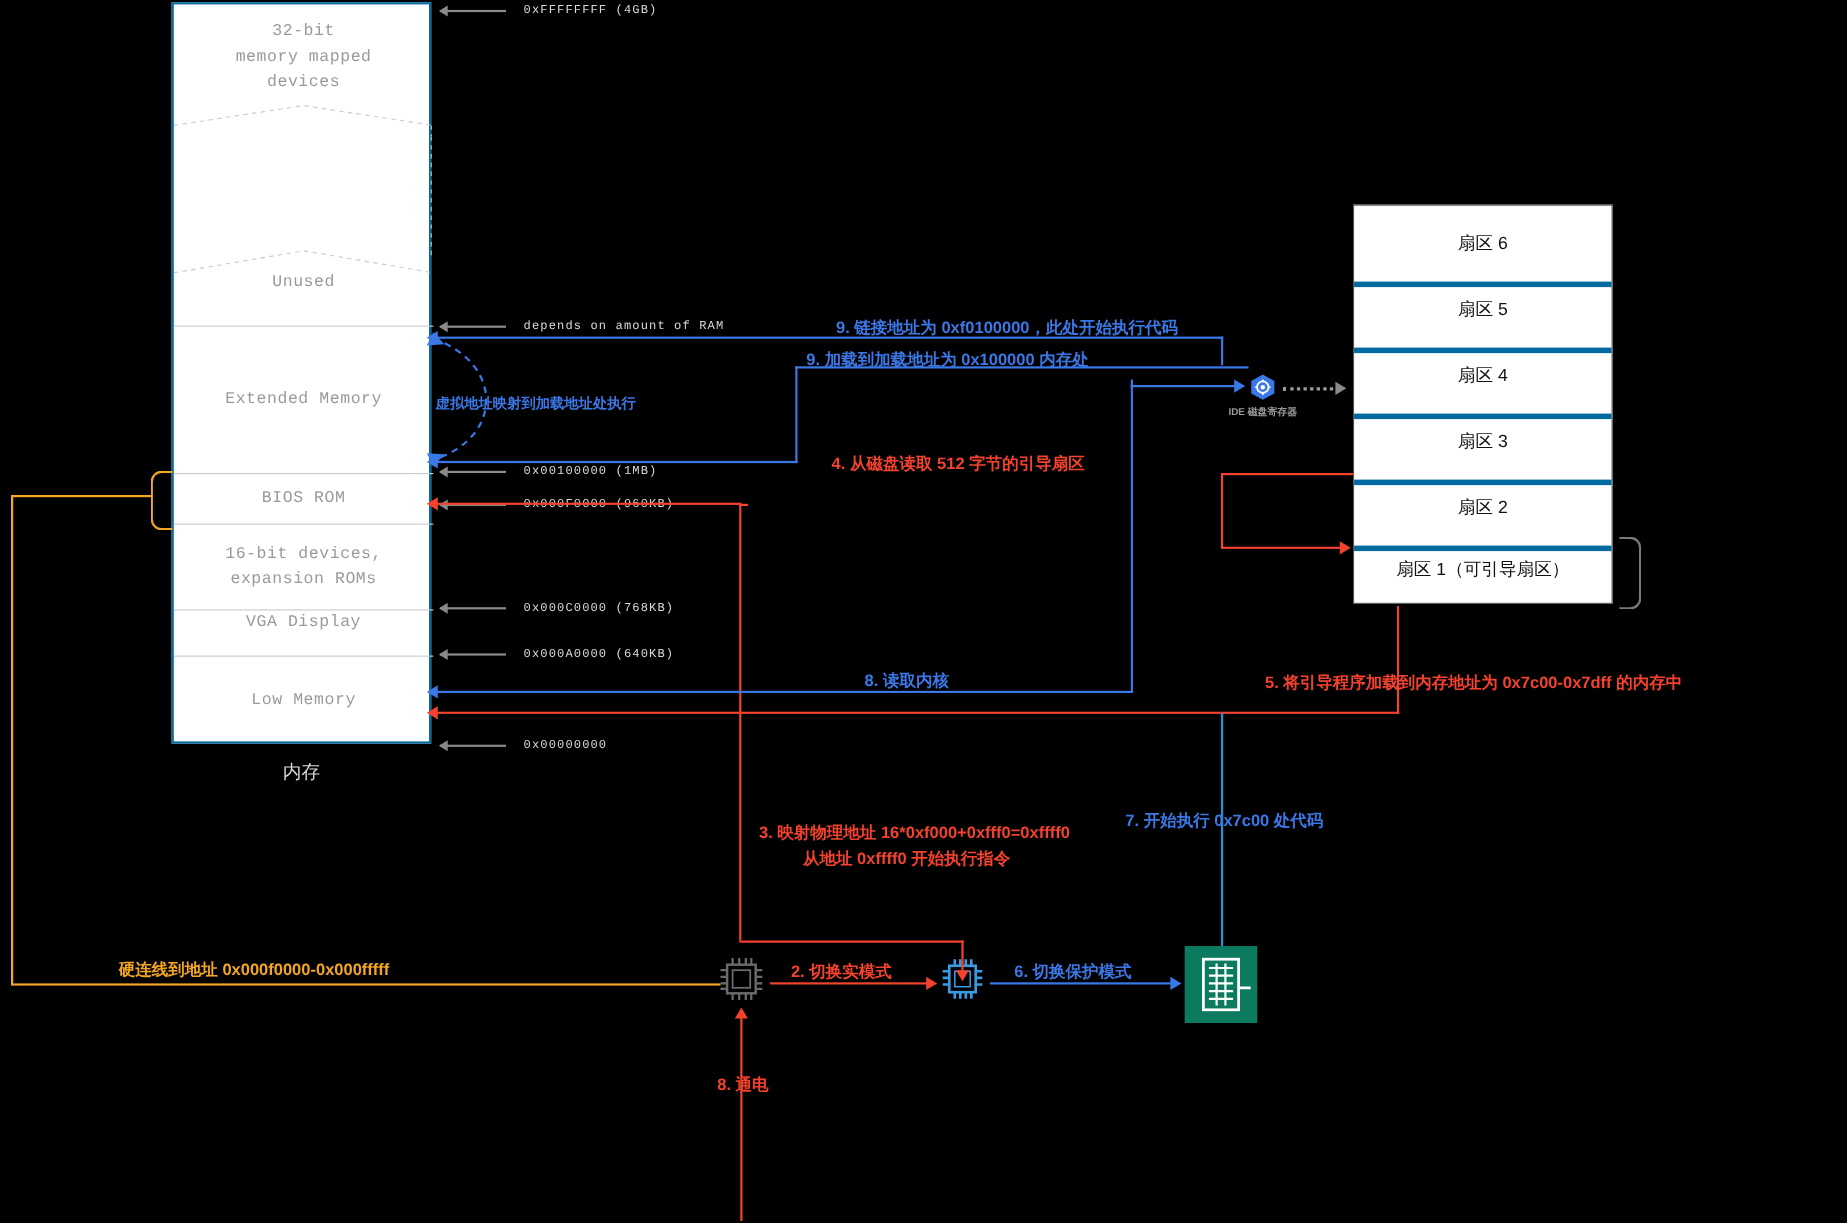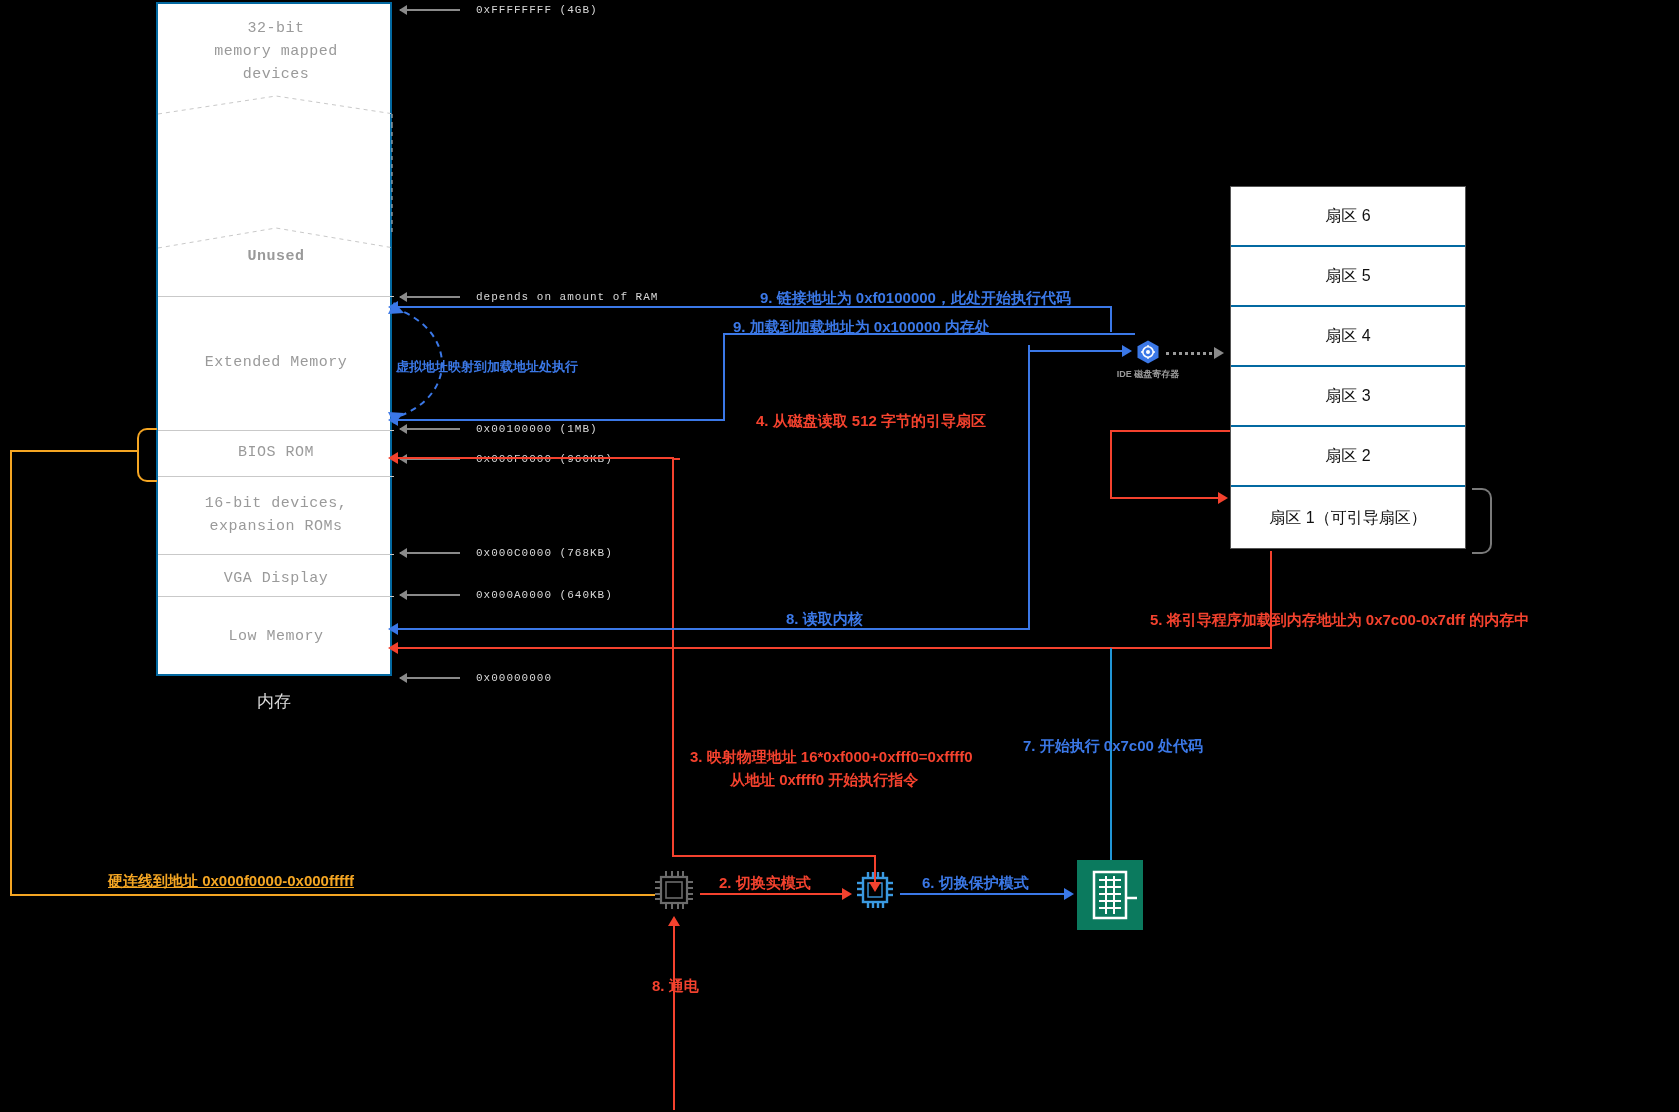--- a/index.html
+++ b/index.html
@@ -57,29 +57,29 @@
   .ah.l-blue{border-right:10px solid #3b78e7;}
   .ah.l-grey{border-right:10px solid #8a8a8a;}
   .av{position:absolute;width:0;height:0;border-left:6px solid transparent;border-right:6px solid transparent;}
   .av.u-red{border-bottom:10px solid #f4422e;}
   .av.d-red{border-top:10px solid #f4422e;}
 
   
   .note{position:absolute;white-space:nowrap;font-size:15px;font-weight:bold;}
   .note.b{color:#3b78e7;}
   .note.r{color:#f4422e;}
-  .note.o{color:#f5a623;text-decoration:underline;}
+  .note.o{color:#f5a623;}
   .note.small{font-size:13px;font-weight:bold;}
 
   
   .disk{position:absolute;left:1230px;top:186px;width:236px;height:363px;
     background:#fff;border:1px solid #555;box-sizing:border-box;}
-  .sector{position:absolute;left:0;width:234px;height:60px;
+  .sector{position:absolute;left:0;width:234px;height:74px;
     display:flex;align-items:center;justify-content:center;
-    color:#111;font-size:16px;border-bottom:2px solid #0369a1;box-sizing:border-box;}
+    color:#111;font-size:16px;border-bottom:5px solid #0369a1;box-sizing:border-box;}
   .sector.last{border-bottom:none;height:62px;}
 
   .brace-right{position:absolute;left:1472px;top:488px;width:18px;height:62px;
     border:2px solid #7a7a7a;border-left:none;border-radius:0 10px 10px 0;}
   .brace-left{position:absolute;left:137px;top:428px;width:18px;height:50px;
     border:2px solid #f5a623;border-right:none;border-radius:10px 0 0 10px;}
 
   
   .cpu-grey{position:absolute;left:652px;top:868px;width:44px;height:44px;}
   .cpu-blue{position:absolute;left:855px;top:870px;width:40px;height:40px;}
@@ -104,21 +104,21 @@
 
     <svg class="dashwave" style="top:0;height:120px;width:236px;" viewBox="0 0 236 120" preserveAspectRatio="none">
       <path d="M0 110 L118 92 L236 110" fill="none" stroke="#c9c9c9" stroke-width="1" stroke-dasharray="4 4"></path>
       <path d="M234 110 L234 210" fill="none" stroke="#c9c9c9" stroke-width="1" stroke-dasharray="4 4"></path>
     </svg>
     <svg class="dashwave" style="top:120px;height:130px;width:236px;" viewBox="0 0 236 130" preserveAspectRatio="none">
       <path d="M234 0 L234 108" fill="none" stroke="#c9c9c9" stroke-width="1" stroke-dasharray="4 4"></path>
       <path d="M0 124 L118 104 L236 124" fill="none" stroke="#c9c9c9" stroke-width="1" stroke-dasharray="4 4"></path>
     </svg>
 
-    <div class="memseg" style="top:228px;height:50px;font-weight:bold;">
+    <div class="memseg" style="top:228px;height:50px;">
       <span>Unused</span>
     </div>
 
     <div class="segline" style="top:292px;"></div>
 
     <div class="memseg" style="top:292px;height:134px;">
       <span>Extended Memory</span>
     </div>
 
     <div class="segline" style="top:426px;"></div>
@@ -128,21 +128,21 @@
     </div>
 
     <div class="segline" style="top:472px;"></div>
 
     <div class="memseg" style="top:472px;height:78px;">
       <span>16-bit devices,<br>expansion ROMs</span>
     </div>
 
     <div class="segline" style="top:550px;"></div>
 
-    <div class="memseg" style="top:554px;height:42px;align-items:center;">
+    <div class="memseg" style="top:541px;height:42px;align-items:center;">
       <span>VGA Display</span>
     </div>
 
     <div class="segline" style="top:592px;"></div>
 
     <div class="memseg" style="top:592px;height:82px;">
       <span>Low Memory</span>
     </div>
   </div>
 

